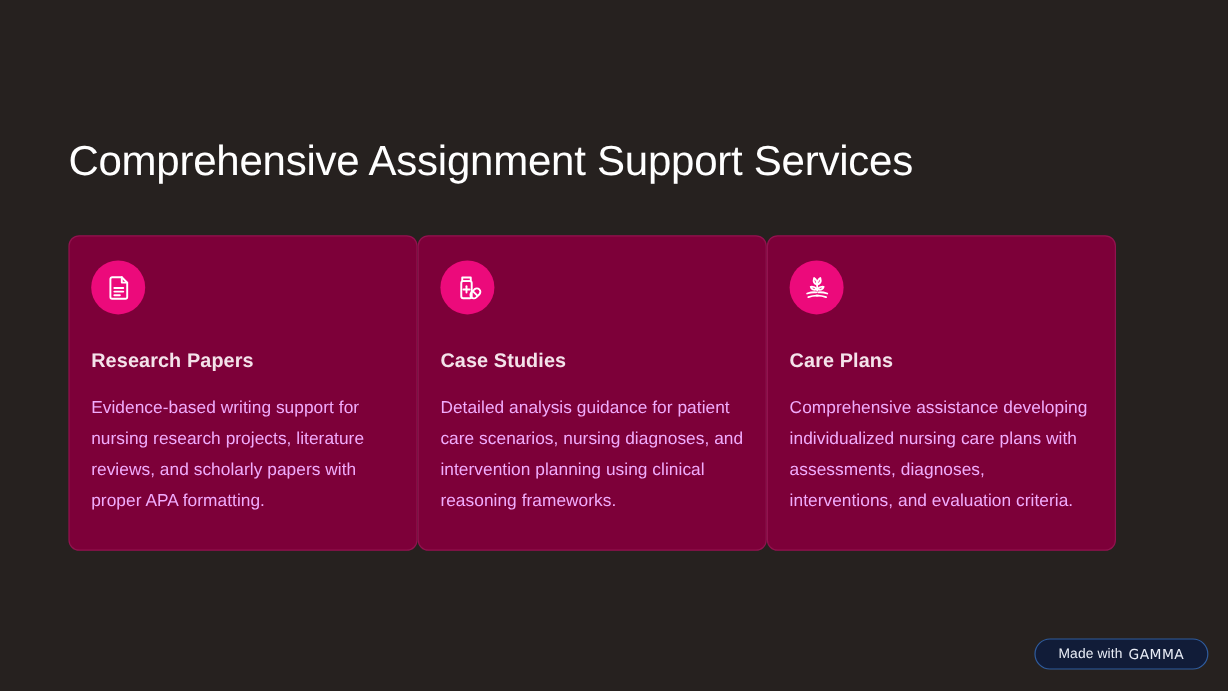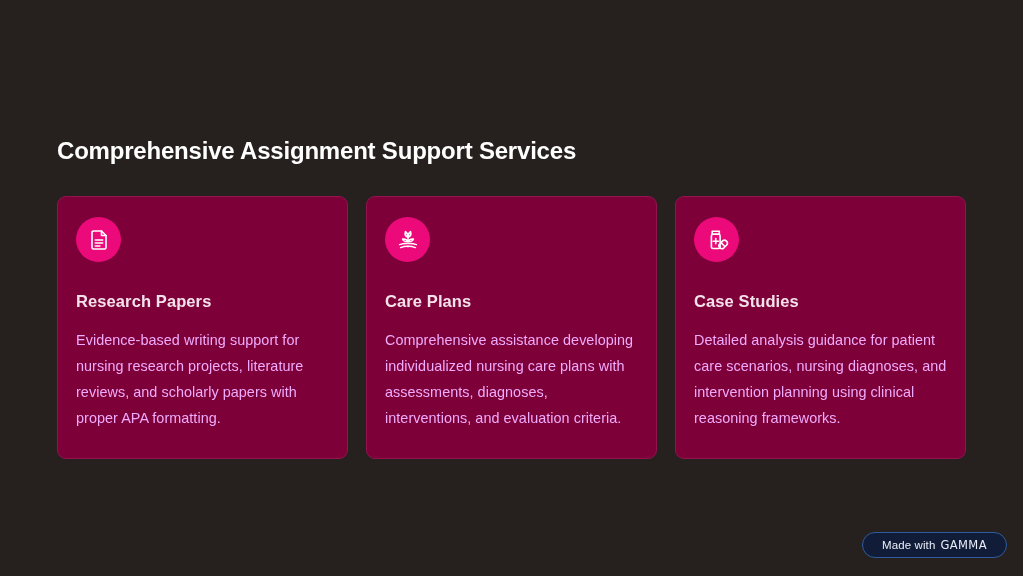--- a/index.html
+++ b/index.html
@@ -19,39 +19,38 @@
     position: relative;
     width: 1023px;
     height: 576px;
     box-sizing: border-box;
     background: #26211f;
   }
 
   .page-title {
     position: absolute;
     left: 57px;
-    top: 128px;
+    top: 112px;
     width: 900px;
     margin: 0;
-    font-size: 24px;
+    font-size: 35px;
     line-height: 46px;
-    font-weight: 700;
+    font-weight: 400;
     letter-spacing: -0.2px;
     color: #ffffff;
     white-space: nowrap;
   }
 
   .cards {
     position: absolute;
     left: 57px;
     top: 196px;
     width: 909px;
     display: flex;
     flex-direction: row;
-    gap: 18px;
   }
 
   .card {
     position: relative;
     box-sizing: border-box;
     width: 291px;
     min-height: 263px;
     background: #7d0039;
     border: 1px solid #93124f;
     border-radius: 9px;
@@ -136,51 +135,51 @@
           <path d="M8.3 15h7.4"></path>
           <path d="M8.3 18h4.6"></path>
         </svg>
       </div>
       <h2 class="card-title">Research Papers</h2>
       <p class="card-desc">Evidence-based writing support for nursing research projects, literature reviews, and scholarly papers with proper APA formatting.</p>
     </div>
 
     <div class="card">
       <div class="icon-badge">
+        <svg width="24" height="24" viewBox="0 0 24 24" fill="none" stroke="#ffffff" stroke-width="1.6" stroke-linecap="round" stroke-linejoin="round">
+          <path d="M7.2 3.2h7.1v3.1H7.2z"></path>
+          <path d="M8 6.3h5.5a1.6 1.6 0 0 1 1.6 1.6v11a1.6 1.6 0 0 1-1.6 1.6H8a1.6 1.6 0 0 1-1.6-1.6v-11A1.6 1.6 0 0 1 8 6.3z"></path>
+          <path d="M10.75 10.6v5.2"></path>
+          <path d="M8.15 13.2h5.2"></path>
+          <path d="M17.4 13.1a2.9 2.9 0 0 1 4.1 4.1l-2.6 2.6a2.9 2.9 0 0 1-4.1-4.1z"></path>
+          <path d="M16 14.6l3.6 3.6"></path>
+        </svg>
+      </div>
+      <h2 class="card-title">Case Studies</h2>
+      <p class="card-desc">Detailed analysis guidance for patient care scenarios, nursing diagnoses, and intervention planning using clinical reasoning frameworks.</p>
+    </div>
+
+    <div class="card">
+      <div class="icon-badge">
         <svg width="24" height="24" viewBox="0 0 24 24" fill="none" stroke="#ffffff" stroke-width="1.5" stroke-linecap="round" stroke-linejoin="round">
           <path d="M12 14.2V6.4"></path>
           <path d="M12 9.2c0-2.6 1.1-4.6 2.6-5.6 .7 2.3 .2 4.7-2.6 5.6z"></path>
           <path d="M12 9.2C12 6.6 10.9 4.6 9.4 3.6 8.7 5.9 9.2 8.3 12 9.2z"></path>
           <path d="M12 13c1.6-1.7 3.6-2.3 5.4-2-.5 1.9-2.3 3.2-5.4 2z"></path>
           <path d="M12 13c-1.6-1.7-3.6-2.3-5.4-2 .5 1.9 2.3 3.2 5.4 2z"></path>
           <path d="M3.6 16.6c3-1 5.6-1.2 7.6-1"></path>
           <path d="M20.4 16.6c-3-1-5.6-1.2-7.6-1"></path>
           <path d="M4.6 19.6c3.2-1.1 5.9-1.4 8-1.2"></path>
           <path d="M19.4 19.6c-3.2-1.1-5.9-1.4-8-1.2"></path>
         </svg>
       </div>
       <h2 class="card-title">Care Plans</h2>
       <p class="card-desc">Comprehensive assistance developing individualized nursing care plans with assessments, diagnoses, interventions, and evaluation criteria.</p>
     </div>
 
-    <div class="card">
-      <div class="icon-badge">
-        <svg width="24" height="24" viewBox="0 0 24 24" fill="none" stroke="#ffffff" stroke-width="1.6" stroke-linecap="round" stroke-linejoin="round">
-          <path d="M7.2 3.2h7.1v3.1H7.2z"></path>
-          <path d="M8 6.3h5.5a1.6 1.6 0 0 1 1.6 1.6v11a1.6 1.6 0 0 1-1.6 1.6H8a1.6 1.6 0 0 1-1.6-1.6v-11A1.6 1.6 0 0 1 8 6.3z"></path>
-          <path d="M10.75 10.6v5.2"></path>
-          <path d="M8.15 13.2h5.2"></path>
-          <path d="M17.4 13.1a2.9 2.9 0 0 1 4.1 4.1l-2.6 2.6a2.9 2.9 0 0 1-4.1-4.1z"></path>
-          <path d="M16 14.6l3.6 3.6"></path>
-        </svg>
-      </div>
-      <h2 class="card-title">Case Studies</h2>
-      <p class="card-desc">Detailed analysis guidance for patient care scenarios, nursing diagnoses, and intervention planning using clinical reasoning frameworks.</p>
-    </div>
-
   </div>
 
   <div class="gamma-badge">
     <span class="gamma-made">Made with</span>
     <span class="gamma-word">GAMMA</span>
   </div>
 
 </div>
 
 </body></html>

